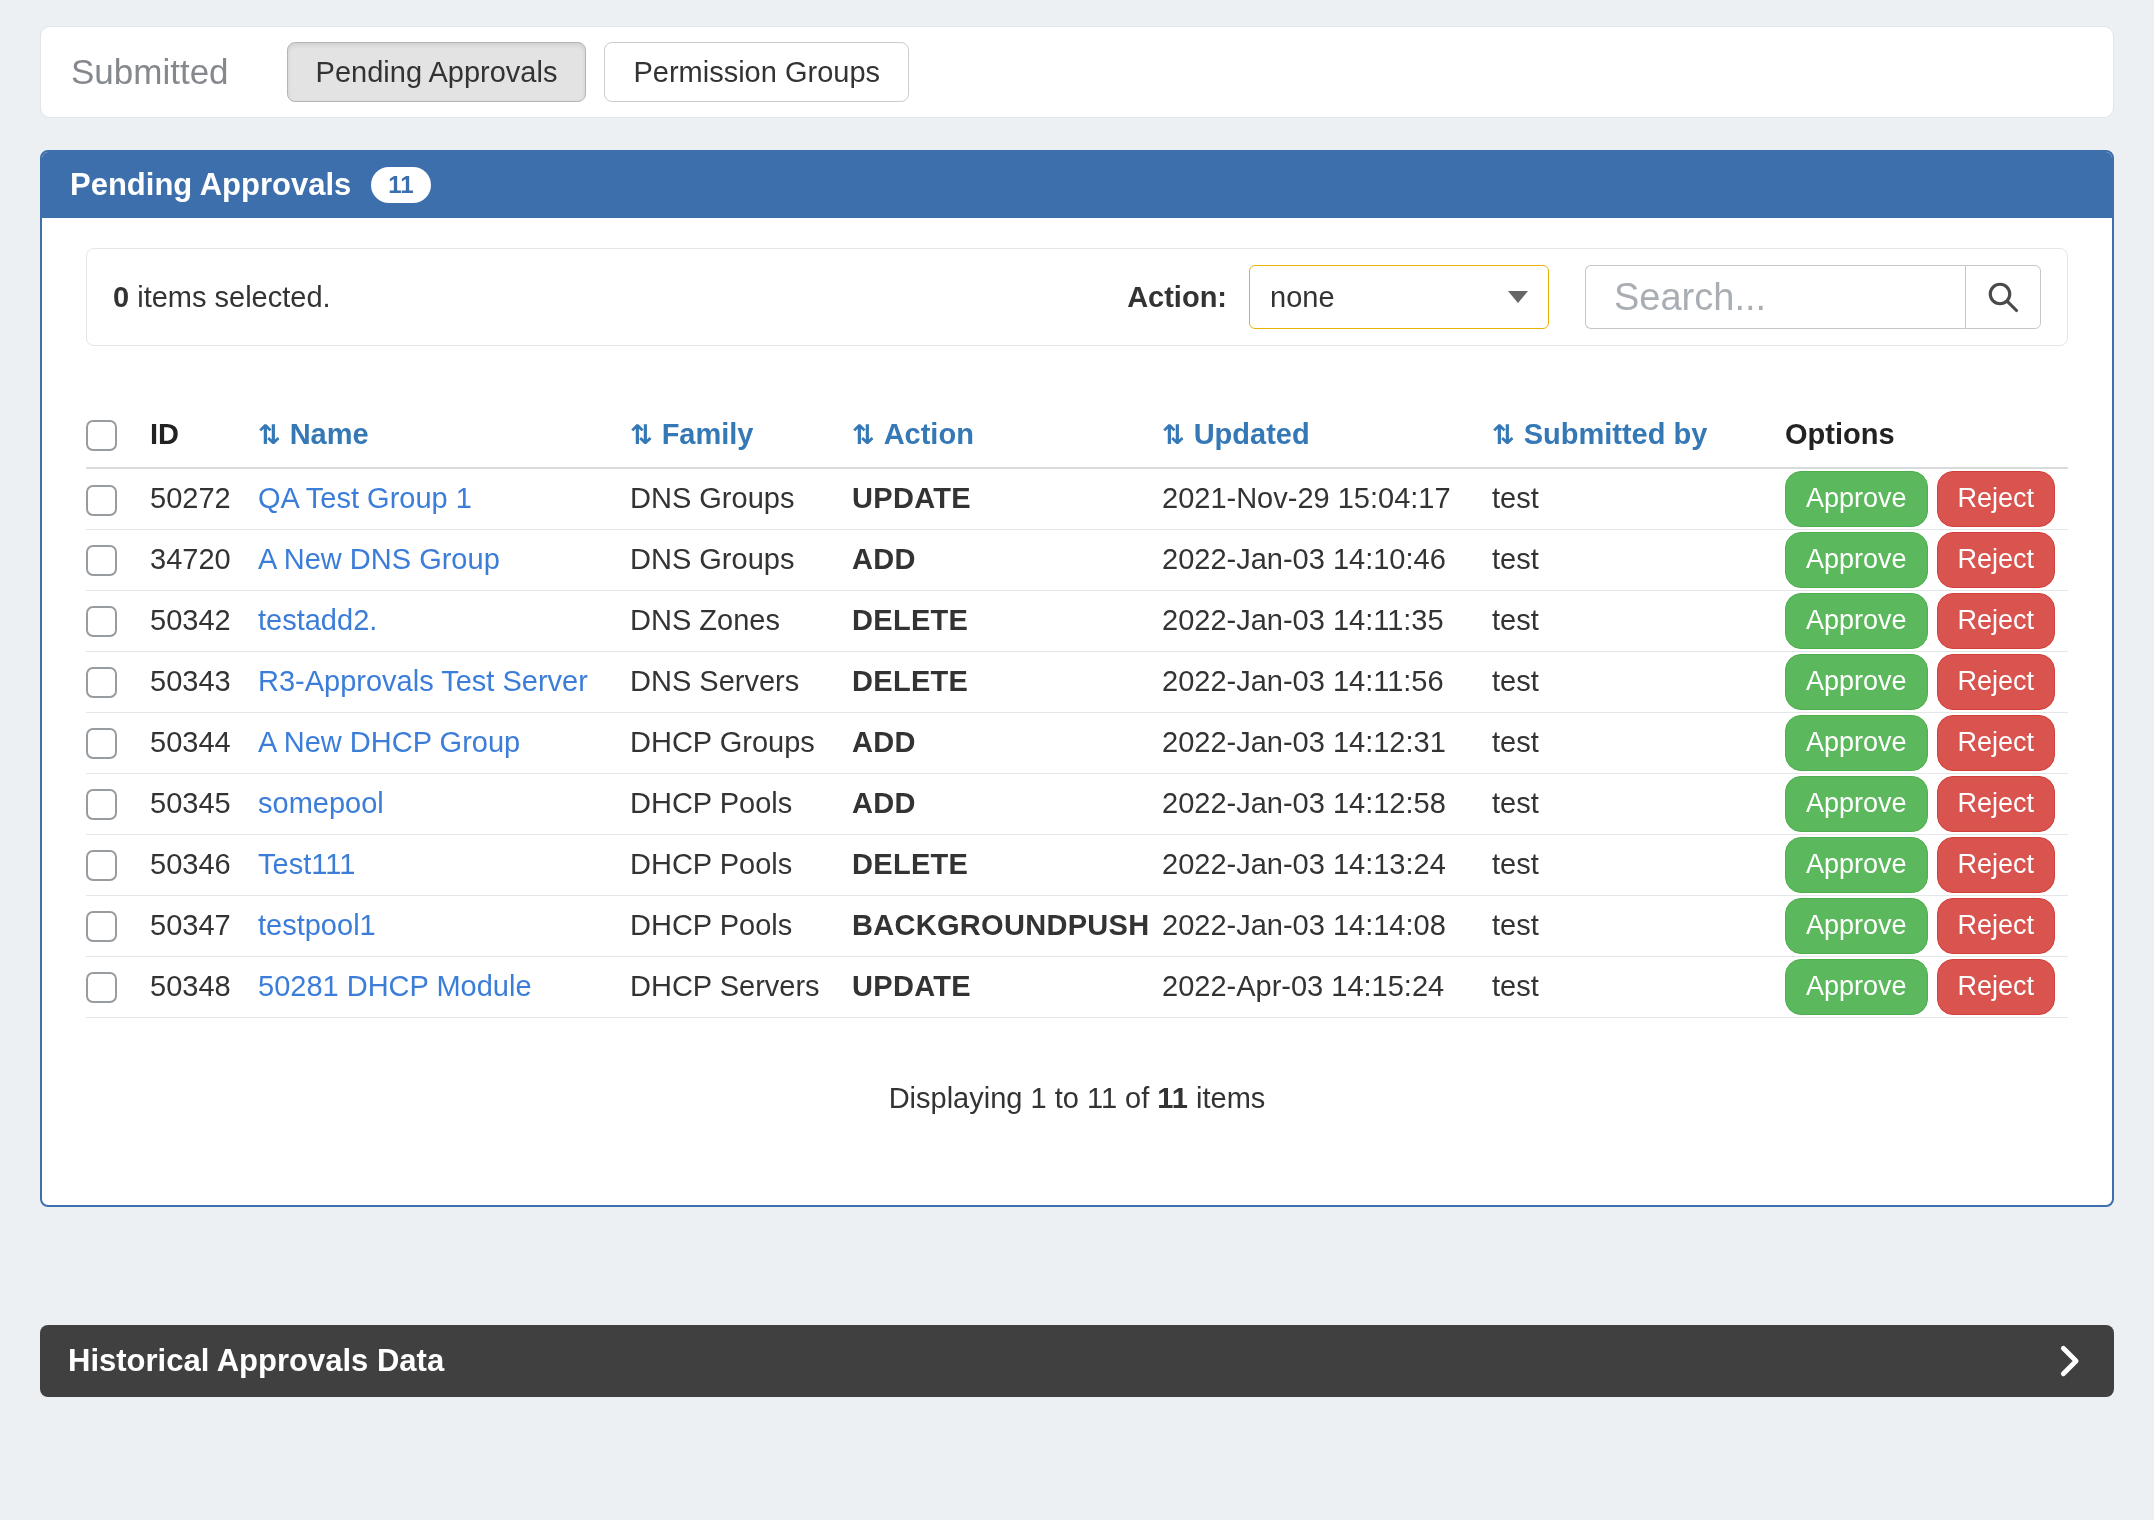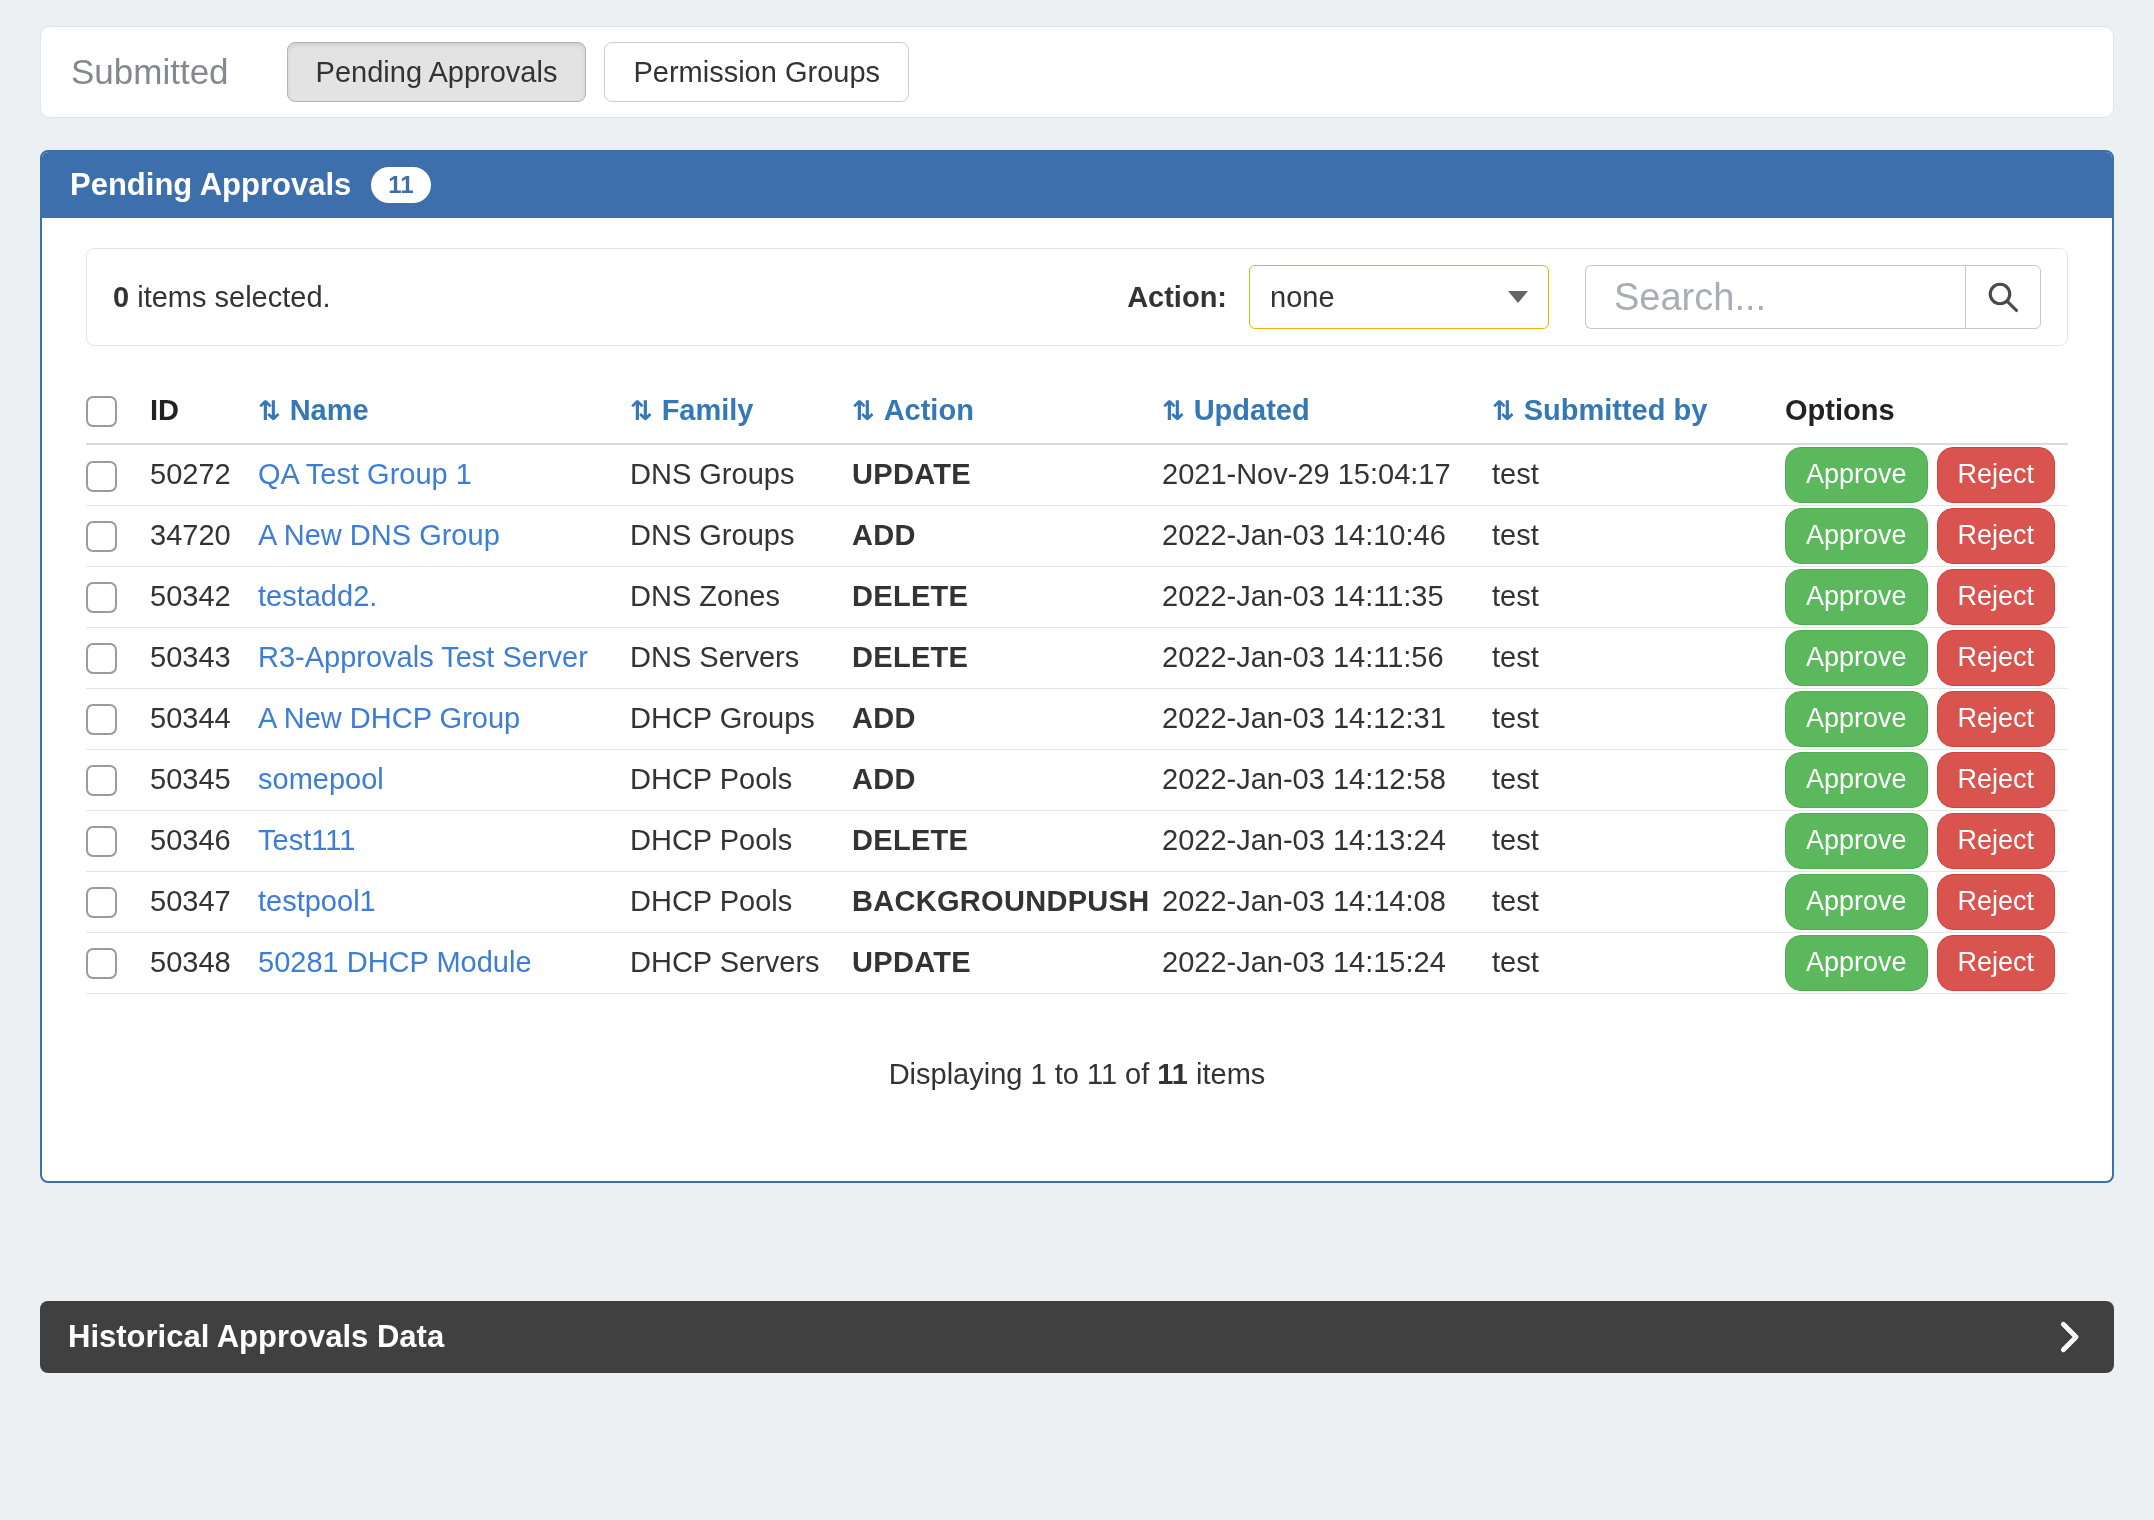--- a/index.html
+++ b/index.html
@@ -72,21 +72,21 @@
 
   
   .toolbar {
     border:1px solid #e3e5e7;
     border-radius:8px;
     height:98px;
     display:flex;
     align-items:center;
     justify-content:space-between;
     padding:0 26px;
-    margin-bottom:32px;
+    margin-bottom:56px;
     background:#fff;
   }
   .selected-info { font-size:29px; color:#333; }
   .toolbar-right { display:flex; align-items:center; gap:22px; }
   .action-label { font-size:29px; font-weight:bold; }
   .select {
     width:300px;
     height:64px;
     border:1px solid #eab308;
     border-radius:6px;
@@ -423,21 +423,21 @@
             <tr class="data-row">
     <td>
       <input type="checkbox" style="">
     </td>
     <td>50348</td>
     <td>
       <a href="#" class="row-link">50281 DHCP Module</a>
     </td>
     <td>DHCP Servers</td>
     <td class="col-action-cell">UPDATE</td>
-    <td>2022-Jan-03 14:15:24</td>
+    <td>2022-Apr-03 14:15:24</td>
     <td>test</td>
     <td>
       <div class="btns">
         <button class="btn approve">Approve</button>
         <button class="btn reject">Reject</button>
       </div>
     </td>
   </tr>
           </tbody>
       </table>

